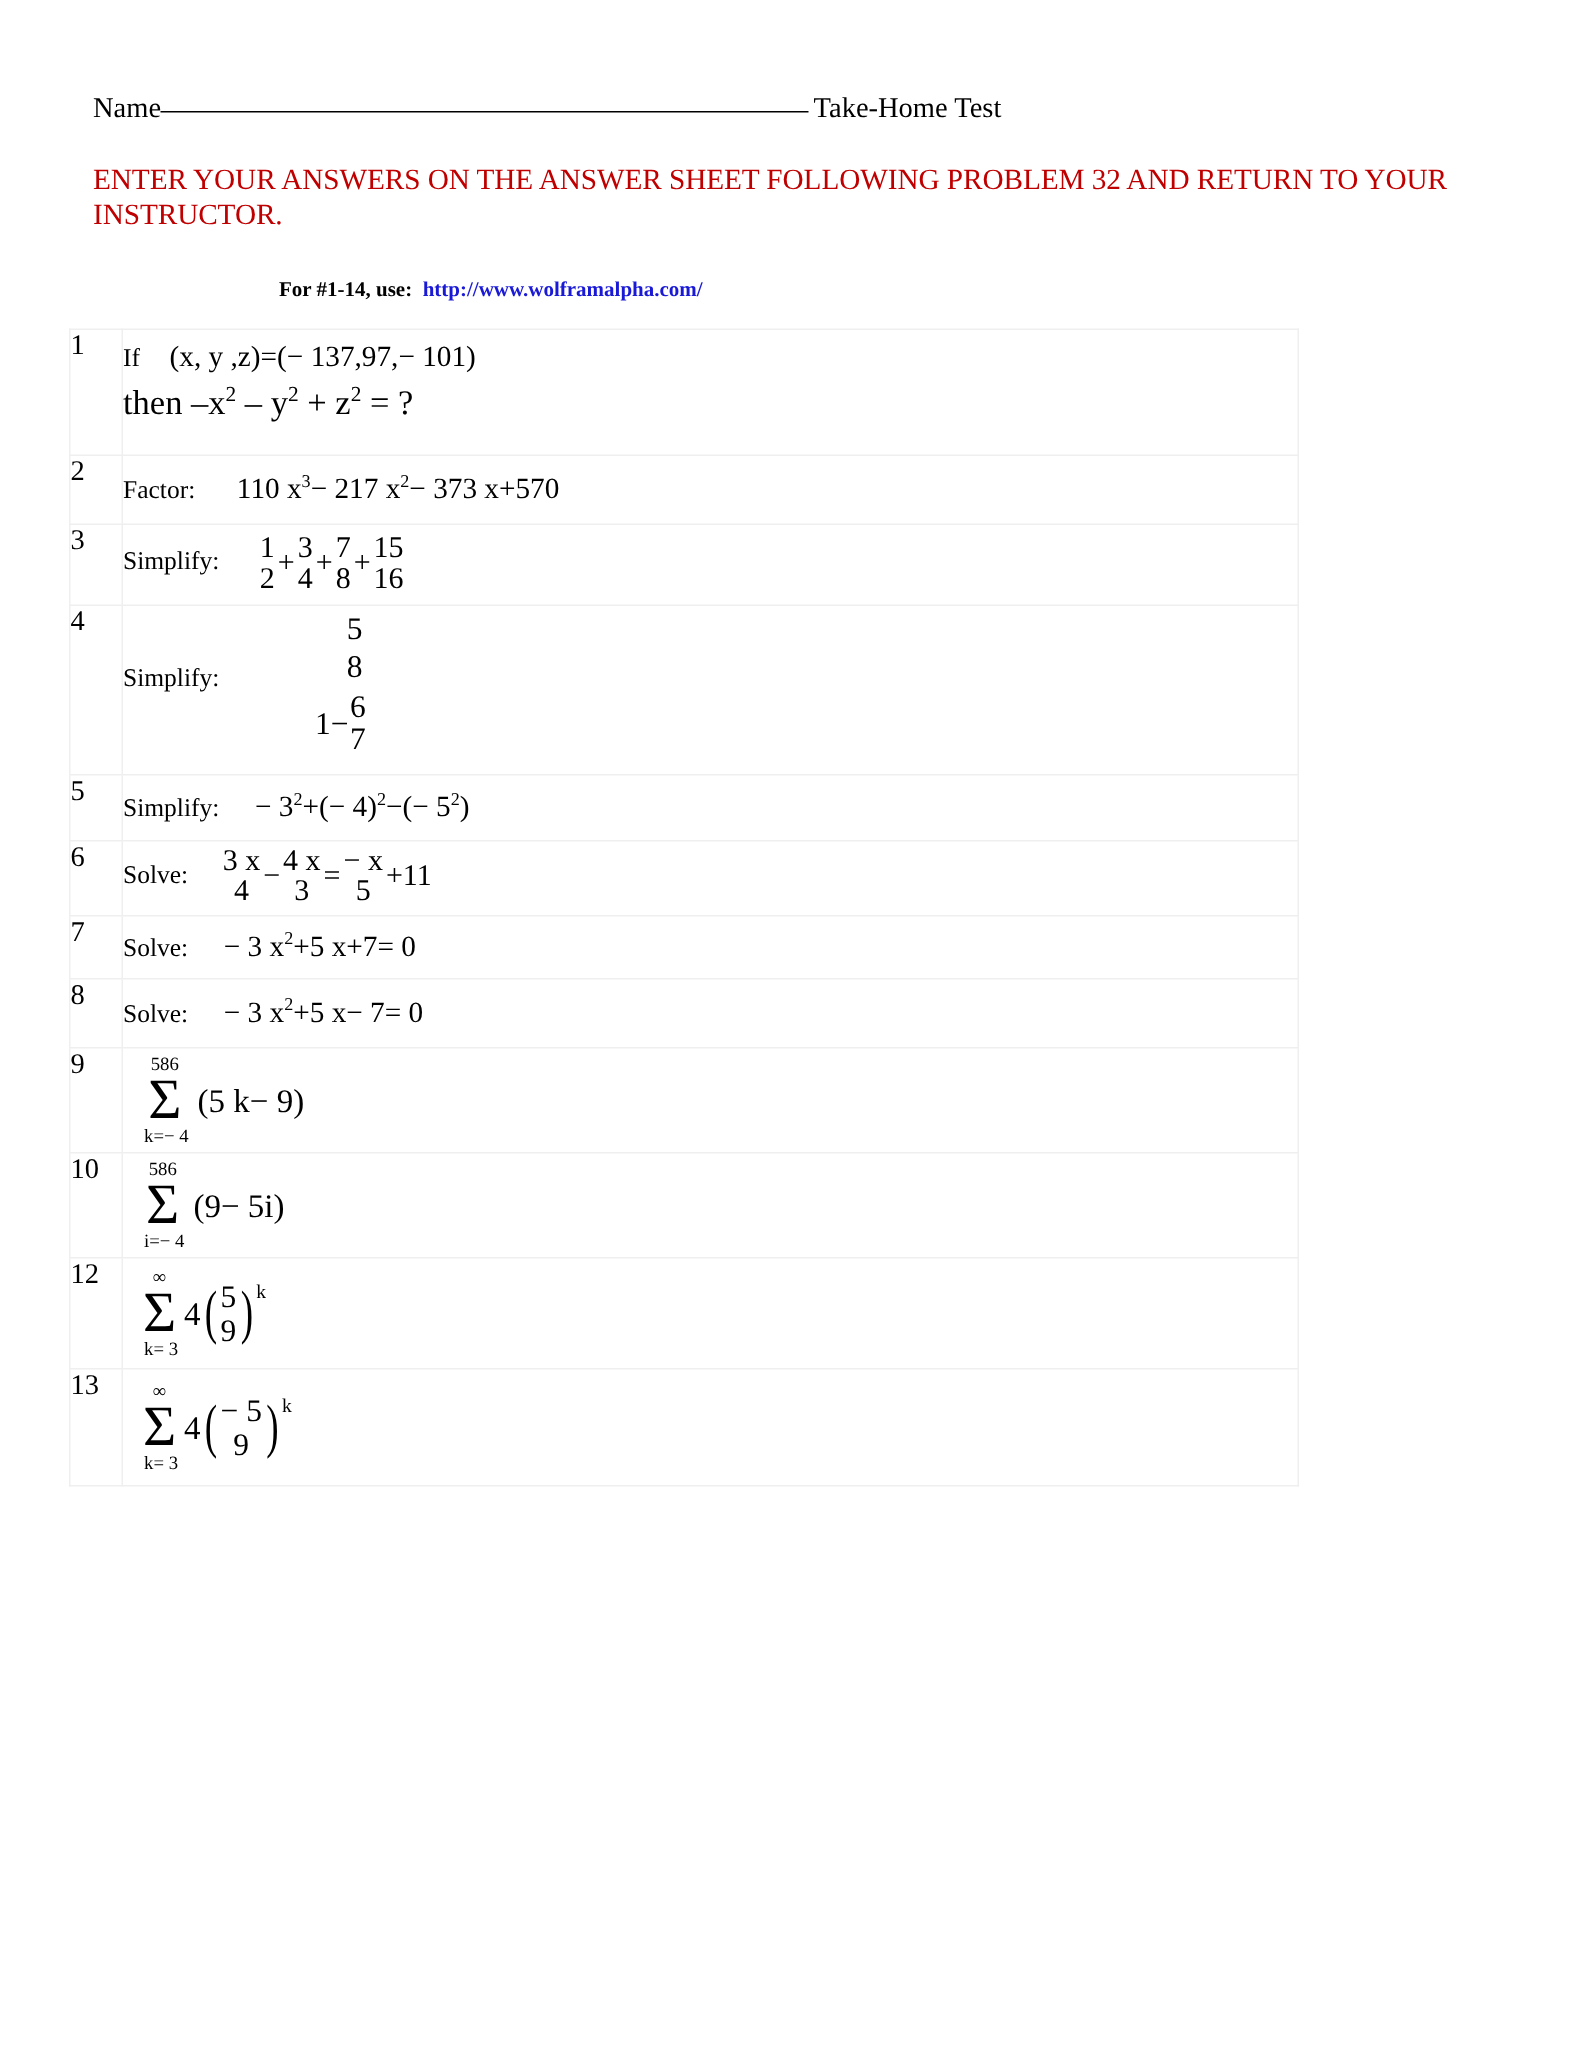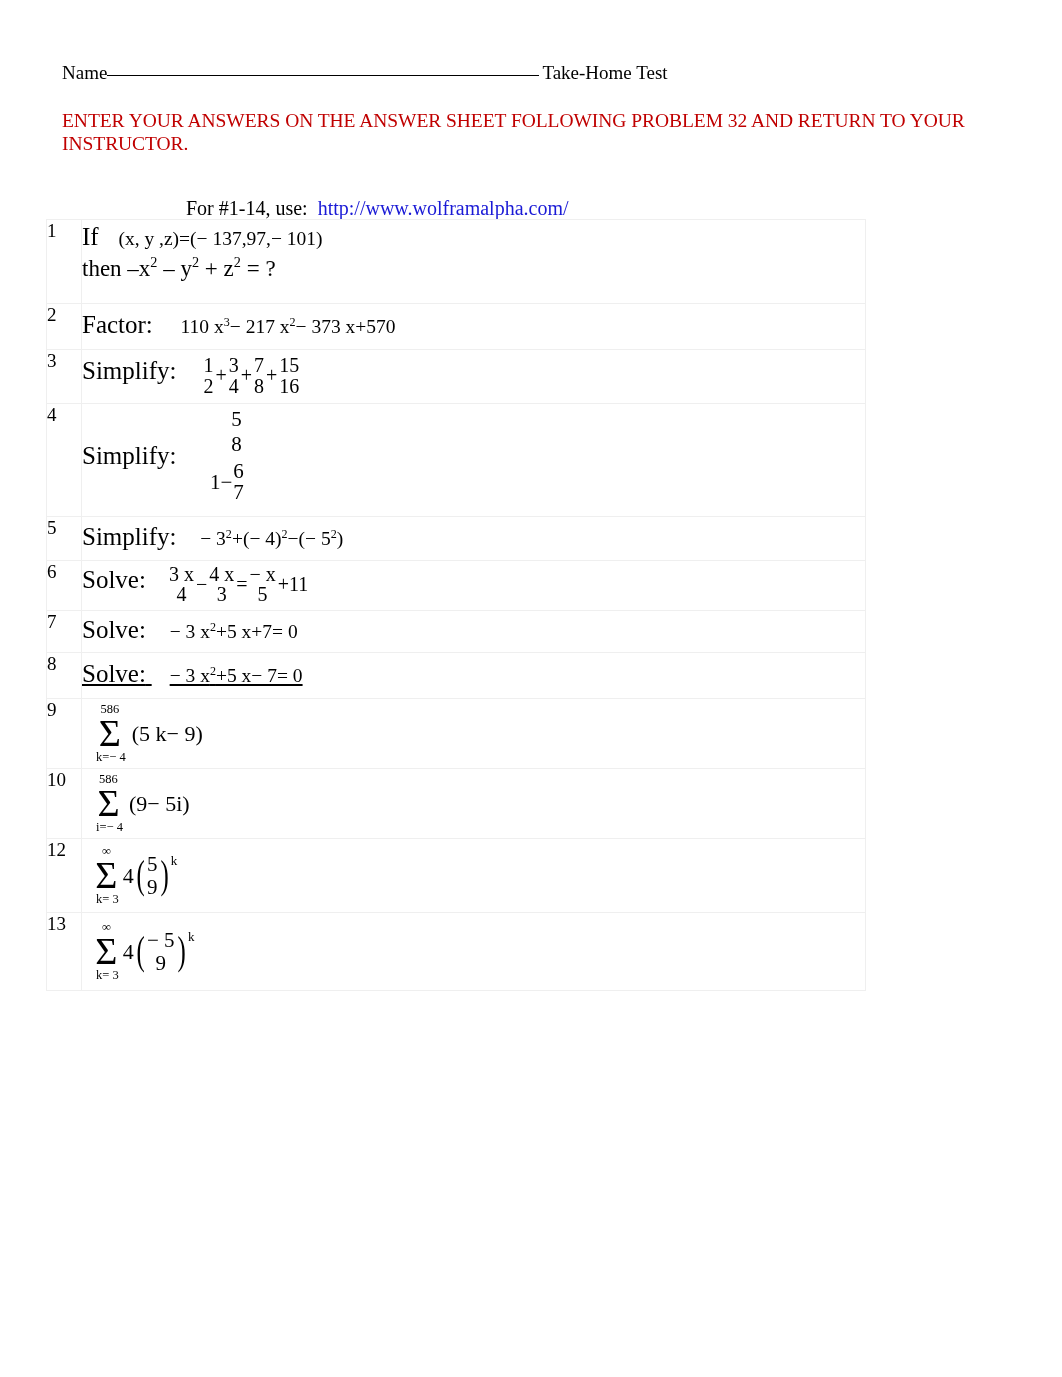--- a/index.html
+++ b/index.html
@@ -50,24 +50,25 @@
     width: 910px;
     color: #C00000;
     font-size: 19.5px;
     line-height: 22.5px;
     letter-spacing: -0.05px;
   }
 
   .useline {
     position: absolute;
     left: 186px;
-    top: 196px;
-    font-size: 20px;
+    top: 182px;
+    font-size: 14px;
     line-height: 24px;
     white-space: nowrap;
+    font-weight: bold;
   }
   .useline .url {
     color: #1A1AD6;
   }
 
   
   table.probs {
     position: absolute;
     left: 46px;
     top: 219px;
@@ -92,21 +93,21 @@
   td.body {
     padding: 6px 6px 8px 10px;
   }
 
   .stmt {
     font-size: 23px;
     line-height: 29px;
     white-space: nowrap;
   }
   .lbl {
-    font-size: 25px;
+    font-size: 17px;
   }
   .expr {
     font-size: 19.5px;
     white-space: nowrap;
     margin-top: 27px;
   }
   sup.sp, .sp {
     font-size: 0.62em;
     vertical-align: super;
     line-height: 0;
@@ -291,21 +292,21 @@
           <div class="stmt" style="padding:4px 0 6px 0;">
             <span class="lbl">Solve:</span>
             <span class="expr" style="margin-left:18px;"><span>− 3 x</span><sup class="sp">2</sup><span>+5 x+7= 0</span></span>
           </div>
         </td>
       </tr>
 
       <tr>
         <td class="num">8</td>
         <td class="body">
-          <div class="stmt" style="padding:6px 0 8px 0;text-decoration:underline;">
+          <div class="stmt" style="padding:6px 0 8px 0;">
             <span class="lbl">Solve:</span>
             <span class="expr" style="margin-left:18px;"><span>− 3 x</span><sup class="sp">2</sup><span>+5 x− 7= 0</span></span>
           </div>
         </td>
       </tr>
 
       <tr>
         <td class="num">9</td>
         <td class="body">
           <div style="padding:4px 0 4px 12px; white-space:nowrap;">

